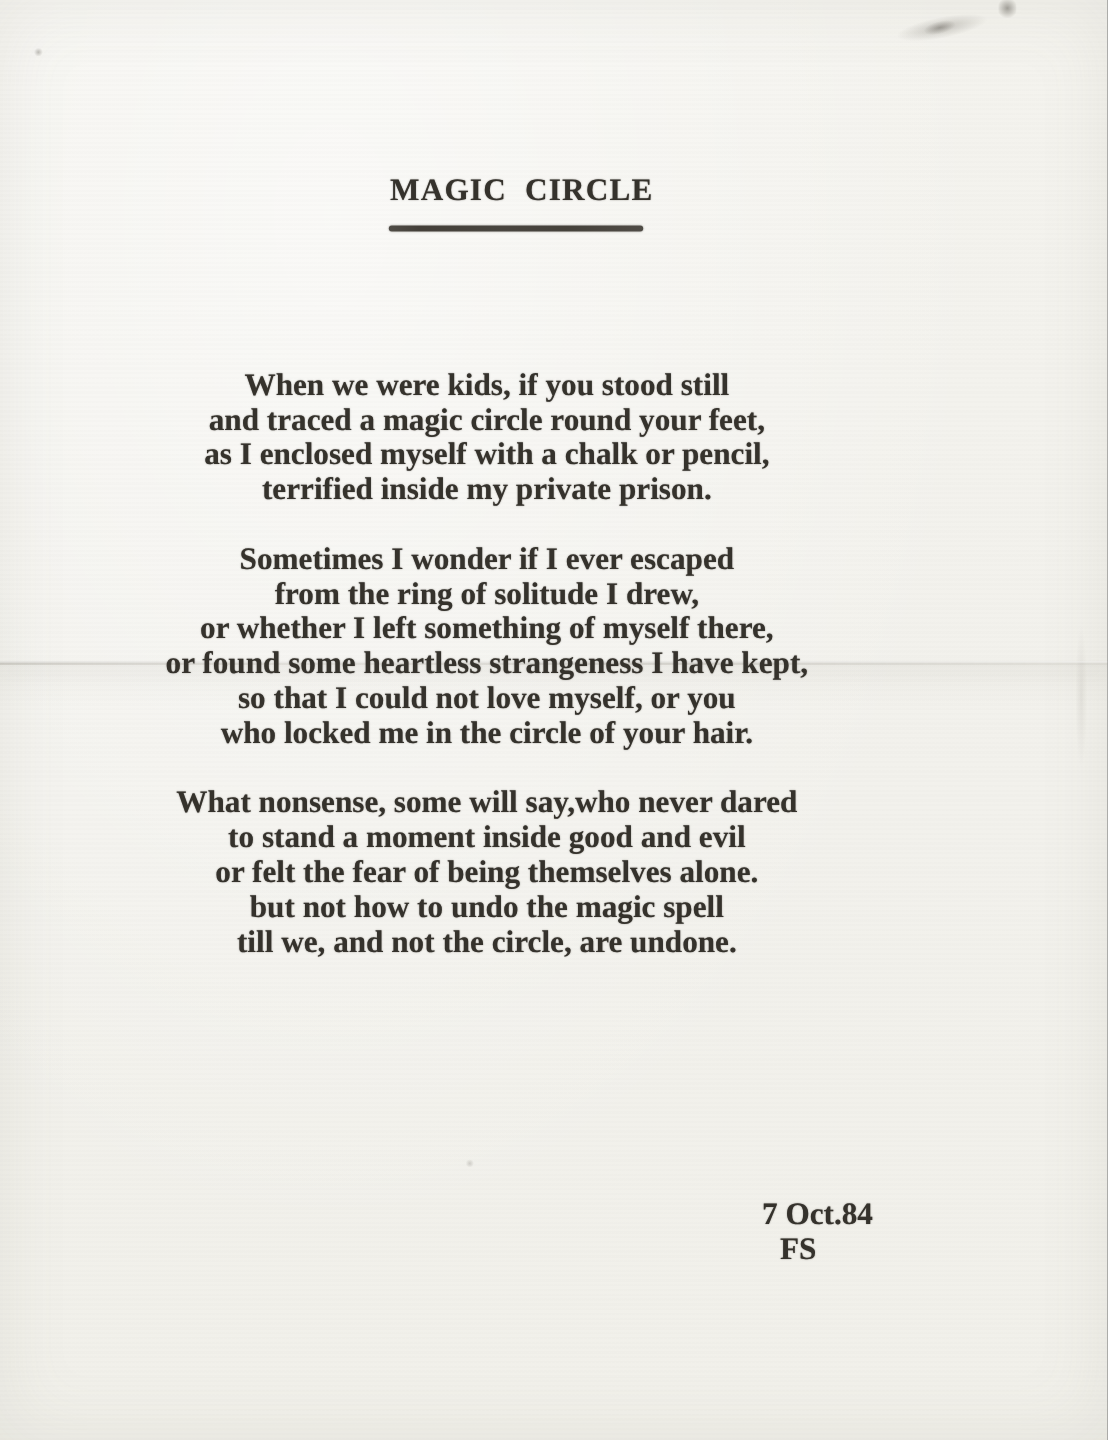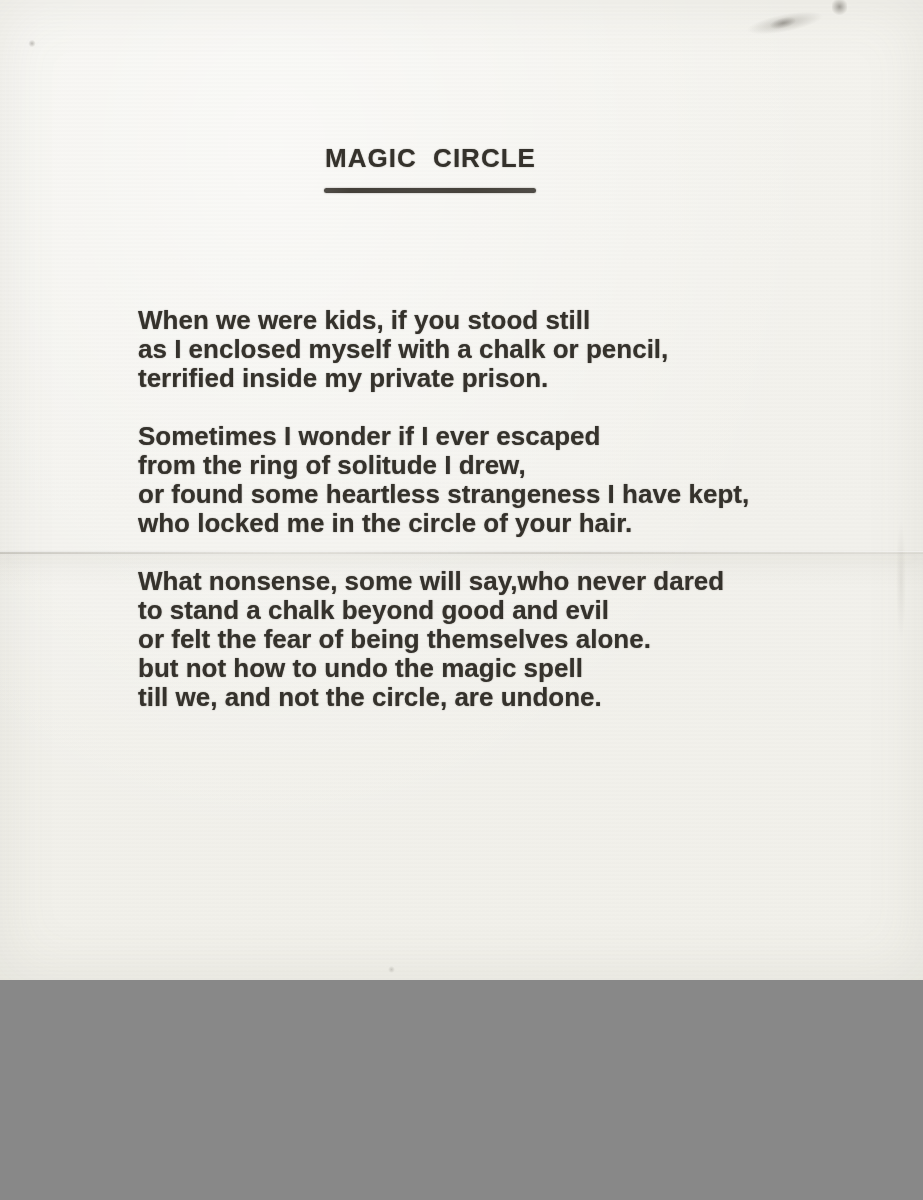--- a/index.html
+++ b/index.html
@@ -3,29 +3,30 @@
 <meta charset="utf-8">
 <style>
   html, body {
     margin: 0;
     padding: 0;
     background: #888;
   }
   .page {
     position: relative;
     width: 923px;
-    height: 980px;
+    height: 1200px;
     overflow: hidden;
     background:
       repeating-linear-gradient(0deg, rgba(0,0,0,0.006) 0 2px, rgba(255,255,255,0.006) 2px 4px),
       radial-gradient(ellipse at 30% 15%, rgba(255,255,255,0.55), rgba(255,255,255,0) 60%),
       linear-gradient(180deg, #f4f3ee 0%, #f2f1ec 55%, #f1f0ea 100%);
     box-shadow: inset 0 0 60px rgba(120,115,100,0.10);
-    font-family: Liberation Sans, sans-serif;
+    font-family: Liberation Serif, serif;
     color: #35322c;
+    text-align: center;
   }
   .typed {
     position: absolute;
     font-size: 26px;
     line-height: 29px;
     font-weight: 700;
     white-space: pre;
     letter-spacing: 0;
     color: #35322c;
     text-shadow: 0 0 1.2px rgba(55,50,44,0.62);
@@ -156,32 +157,35 @@
 
   <div class="typed title">MAGIC  CIRCLE</div>
   <div class="title-underline"></div>
 
   <div class="fold-crease"></div>
   <div class="shade-band"></div>
 
   <div class="poem">
     <div class="stanza">
       <div class="poem-line">When we were kids, if you stood still</div>
+      <div class="poem-line">and traced a magic circle round your feet,</div>
       <div class="poem-line">as I enclosed myself with a chalk or pencil,</div>
       <div class="poem-line">terrified inside my private prison.</div>
     </div>
     <div class="stanza">
       <div class="poem-line">Sometimes I wonder if I ever escaped</div>
       <div class="poem-line">from the ring of solitude I drew,</div>
+      <div class="poem-line">or whether I left something of myself there,</div>
       <div class="poem-line">or found some heartless strangeness I have kept,</div>
+      <div class="poem-line">so that I could not love myself, or you</div>
       <div class="poem-line">who locked me in the circle of your hair.</div>
     </div>
     <div class="stanza">
       <div class="poem-line">What nonsense, some will say,who never dared</div>
-      <div class="poem-line">to stand a chalk beyond good and evil</div>
+      <div class="poem-line">to stand a moment inside good and evil</div>
       <div class="poem-line">or felt the fear of being themselves alone.</div>
       <div class="poem-line">but not how to undo the magic spell</div>
       <div class="poem-line">till we, and not the circle, are undone.</div>
     </div>
   </div>
 
   <div class="typed sig-initials">FS</div>
   <div class="typed sig-date">7 Oct.84</div>
 
 </div>

